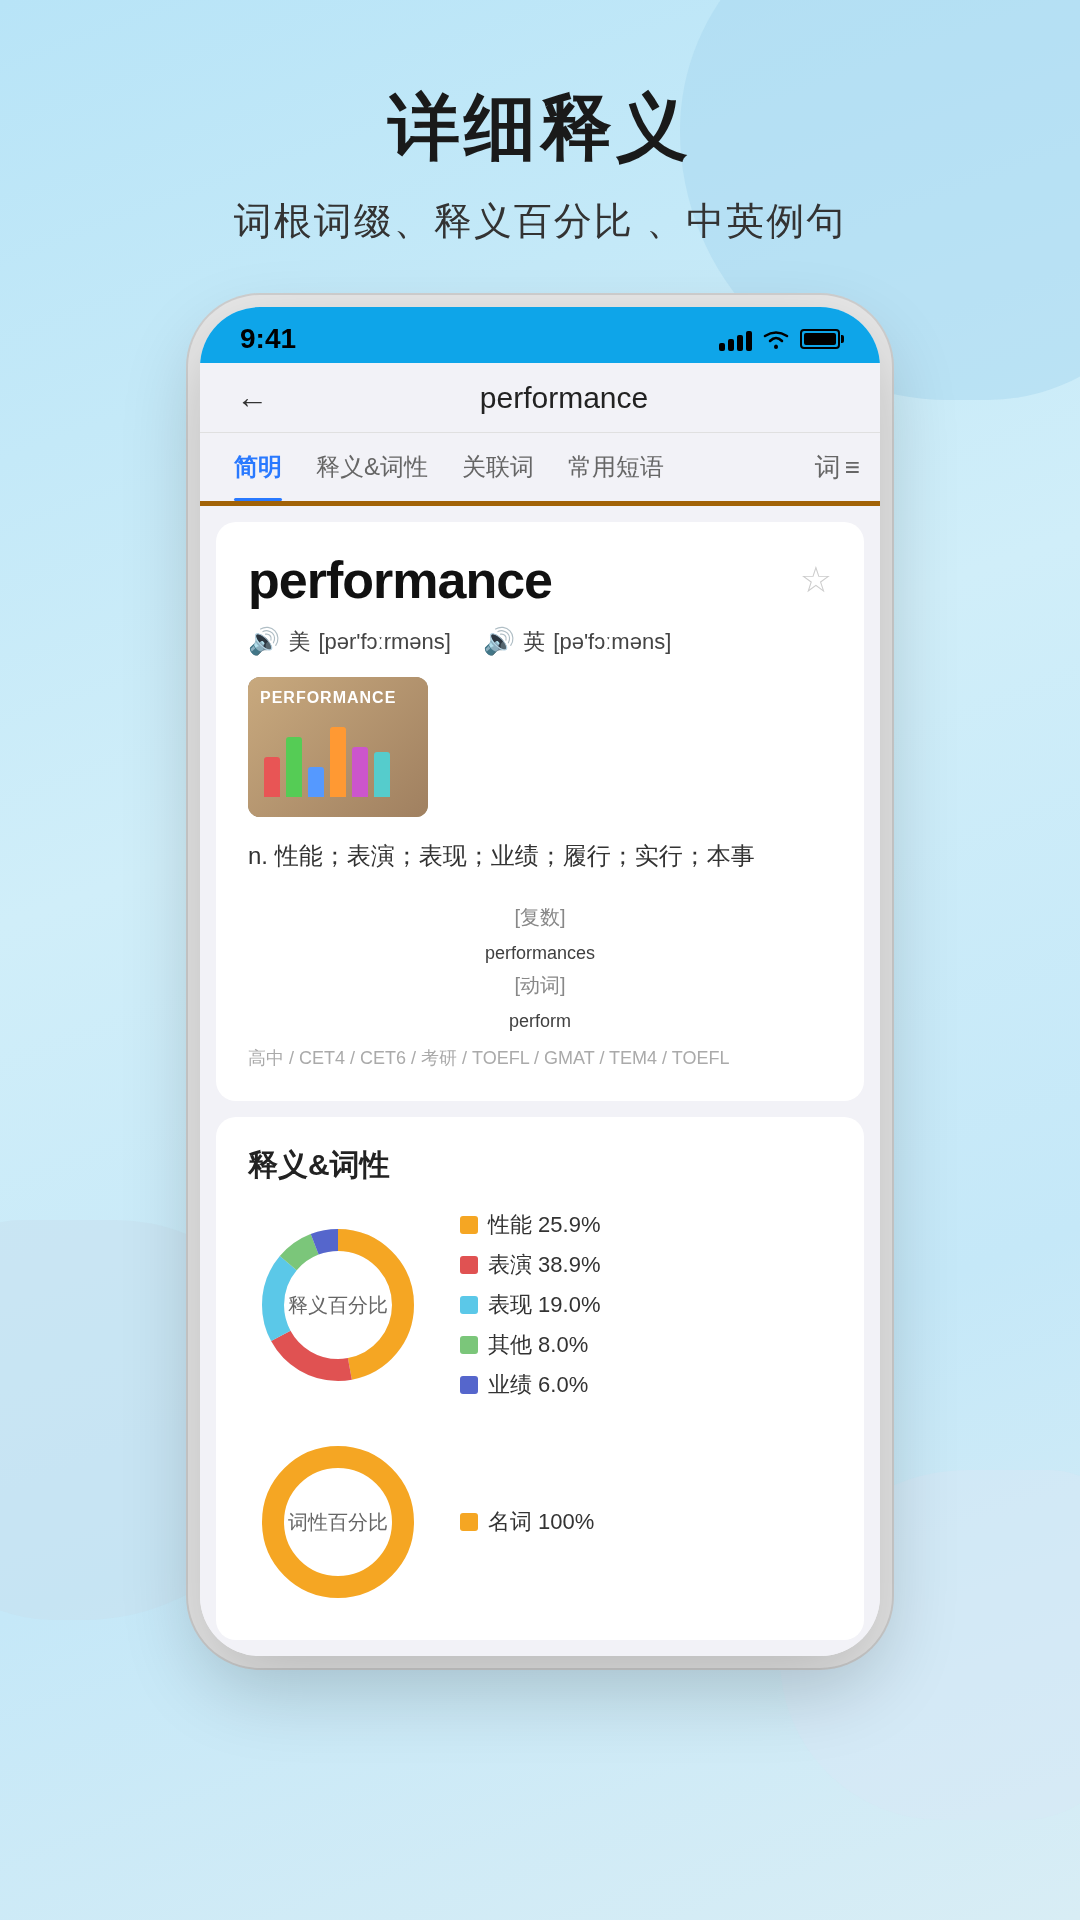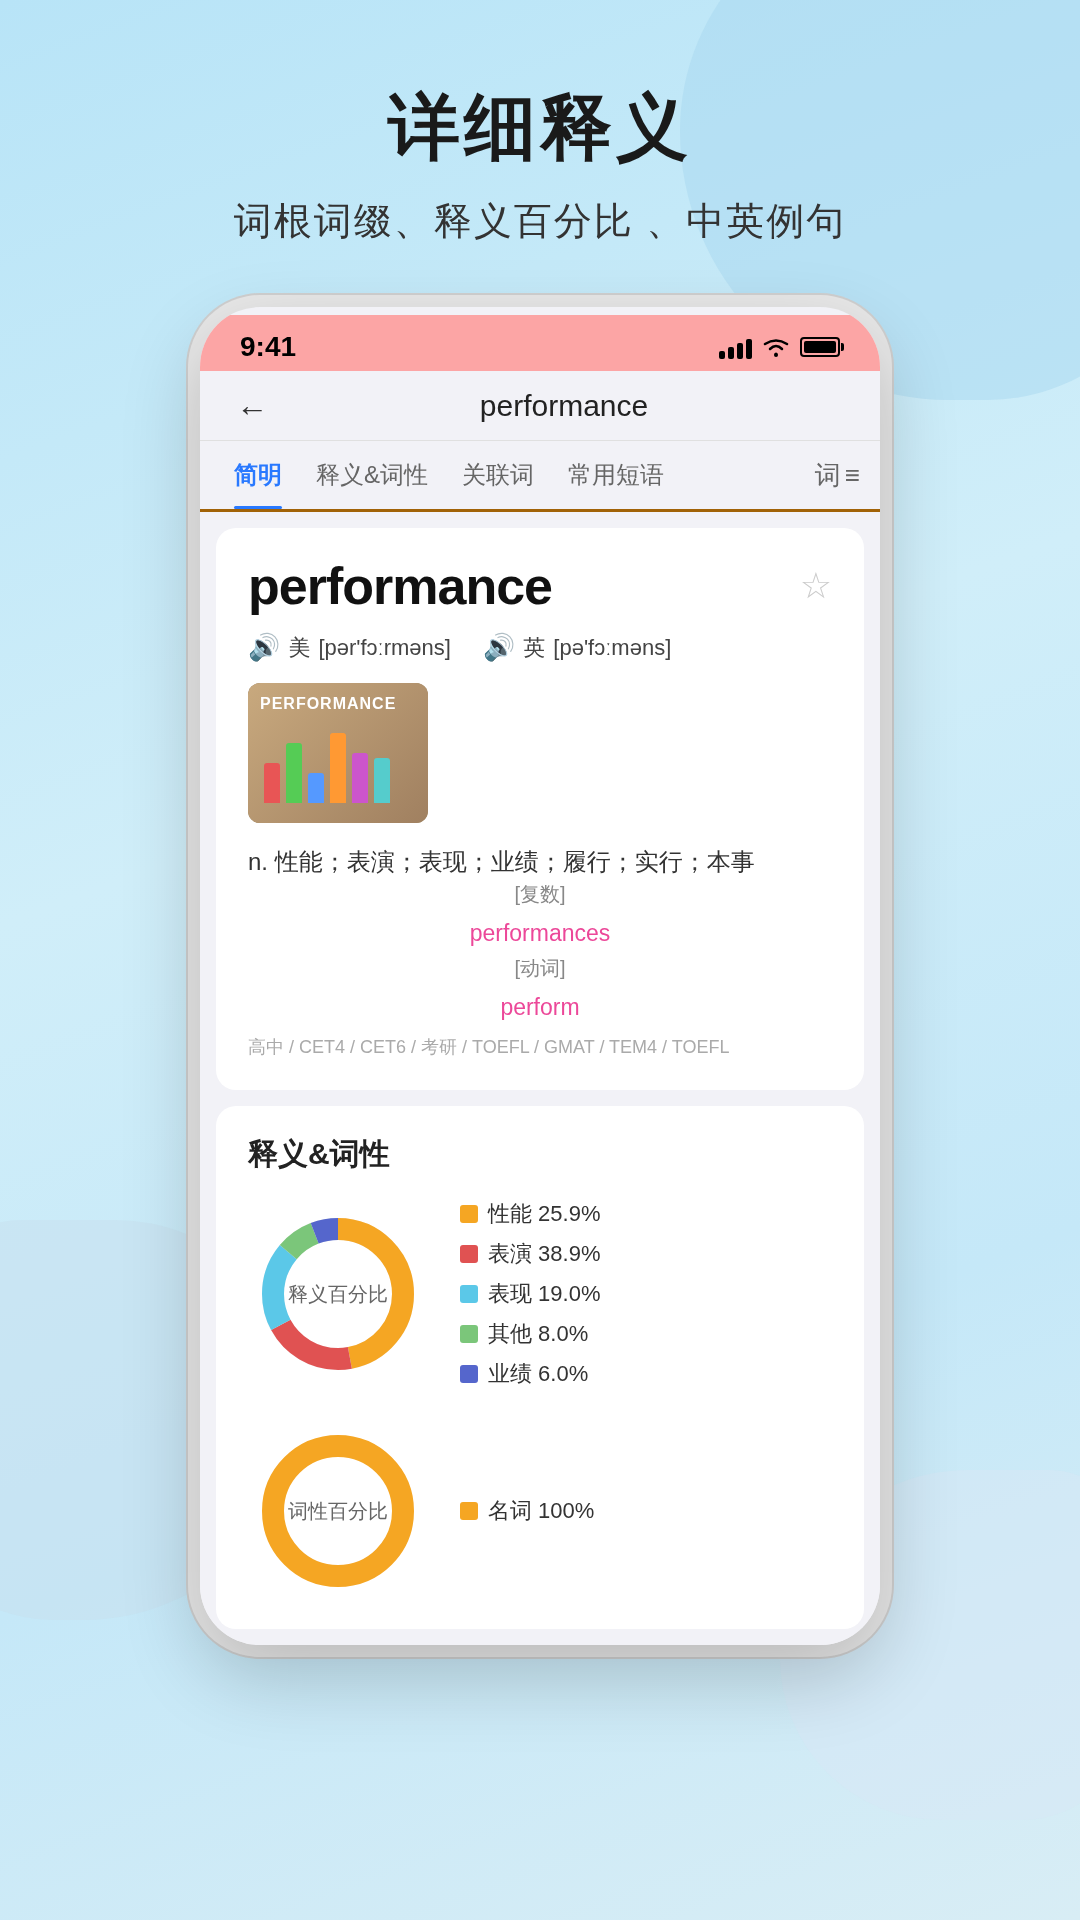--- a/index.html
+++ b/index.html
@@ -75,27 +75,26 @@
       width: 680px;
       background: #f2f2f7;
       border-radius: 60px;
       box-shadow: 0 30px 80px rgba(0,0,0,0.2), 0 0 0 12px #e8e8e8, 0 0 0 14px #d0d0d0;
       overflow: hidden;
       position: relative;
     }
 
     
     .status-bar {
-      background: #fca5a5;
+      background: #0ea5e9;
       display: flex;
       justify-content: space-between;
       align-items: center;
       padding: 16px 40px 8px;
       height: 56px;
-      margin-top: 8px;
     }
 
     .status-time {
       font-size: 28px;
       font-weight: 600;
       color: #000;
     }
 
     .status-icons {
       display: flex;
@@ -171,21 +170,21 @@
       font-weight: 500;
       color: #222;
     }
 
     
     .tabs {
       background: #f2f2f7;
       display: flex;
       align-items: center;
       padding: 0 20px;
-      border-bottom: 3px solid #a16207;
+      border-bottom: 5px solid #a16207;
       gap: 6px;
     }
 
     .tab {
       padding: 18px 14px;
       font-size: 24px;
       color: #666;
       cursor: pointer;
       white-space: nowrap;
       position: relative;
@@ -316,43 +315,43 @@
 
     .mini-bar {
       width: 16px;
       border-radius: 3px 3px 0 0;
     }
 
     .definition-text {
       font-size: 24px;
       color: #333;
       line-height: 1.6;
-      margin-bottom: 0;
+      margin-bottom: 29px;
     }
 
     .word-forms {
       margin-bottom: 12px;
     }
 
     .word-form-row {
       display: flex;
       align-items: center;
       gap: 12px;
       margin-bottom: 8px;
       flex-direction: column;
     }
 
     .form-label {
       font-size: 20px;
       color: #888;
     }
 
     .form-value {
-      font-size: 23px;
-      color: #ec4899;
+      font-size: 18px;
+      color: #404040;
       cursor: pointer;
     }
 
     .tags-row {
       font-size: 18px;
       color: #aaa;
       line-height: 1.6;
     }
 
     

